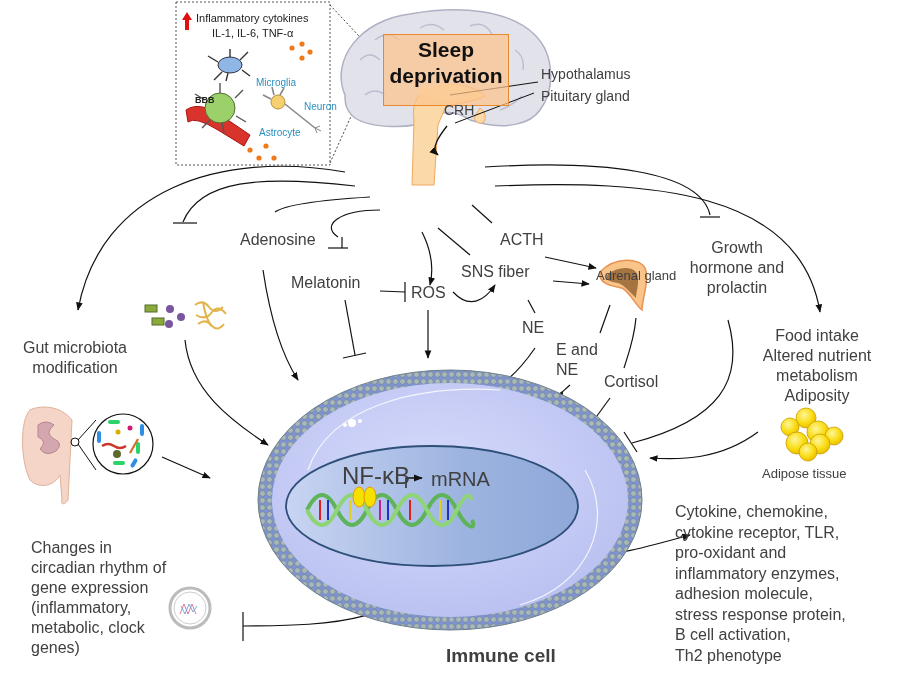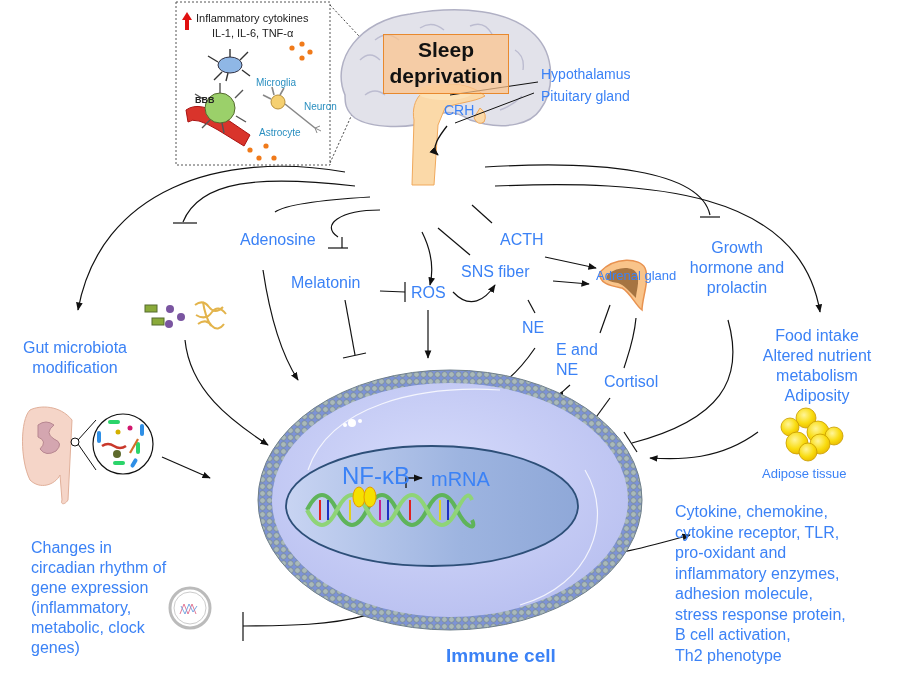--- a/index.html
+++ b/index.html
@@ -1,24 +1,24 @@
 <!DOCTYPE html>
 <html><head>
 <meta charset="utf-8">
 <style>
   html, body { margin:0; padding:0; background:#ffffff; }
   body { width:900px; height:675px; position:relative; overflow:hidden; font-family:"Liberation Sans", sans-serif; color:#111; }
   #stage { position:absolute; left:0; top:0; width:900px; height:675px; }
-  .lbl { position:absolute; font-family:"Liberation Sans", sans-serif; font-size:16px; line-height:20px; color:#3b82f6; white-space:nowrap; }
+  .lbl { position:absolute; font-family:"Liberation Sans", sans-serif; font-size:16px; line-height:20px; color:#404040; white-space:nowrap; }
   .ctr { text-align:center; }
   .small { font-size:13px; line-height:16px; }
   .inset-txt { font-size:11px; line-height:13px; color:#222; }
   .blue { color:#2a8fc0; font-size:10px;padding-left:12px; }
   .bold { font-weight:bold;margin-left:12px; }
-  .sd { position:absolute; left:383px; top:34px; width:126px; height:60px; background:rgba(252,196,140,0.72); border:1.5px solid #e8892e; font-weight:bold; font-size:21px; line-height:26px; text-align:center; padding-top:2px; box-sizing:border-box; }
+  .sd { position:absolute; left:383px; top:34px; width:126px; height:72px; background:rgba(252,196,140,0.72); border:1.5px solid #e8892e; font-weight:bold; font-size:21px; line-height:26px; text-align:center; padding-top:2px; box-sizing:border-box; }
 </style>
 </head>
 <body>
 
 <div id="stage">
 
 <svg width="900" height="675" viewBox="0 0 900 675" style="position:absolute;left:0;top:0">
   <defs>
     <marker id="ah" viewBox="0 0 10 10" refX="9" refY="5" markerWidth="7" markerHeight="7" orient="auto-start-reverse">
       <path d="M0,1 L10,5 L0,9 z" fill="#111"></path>

